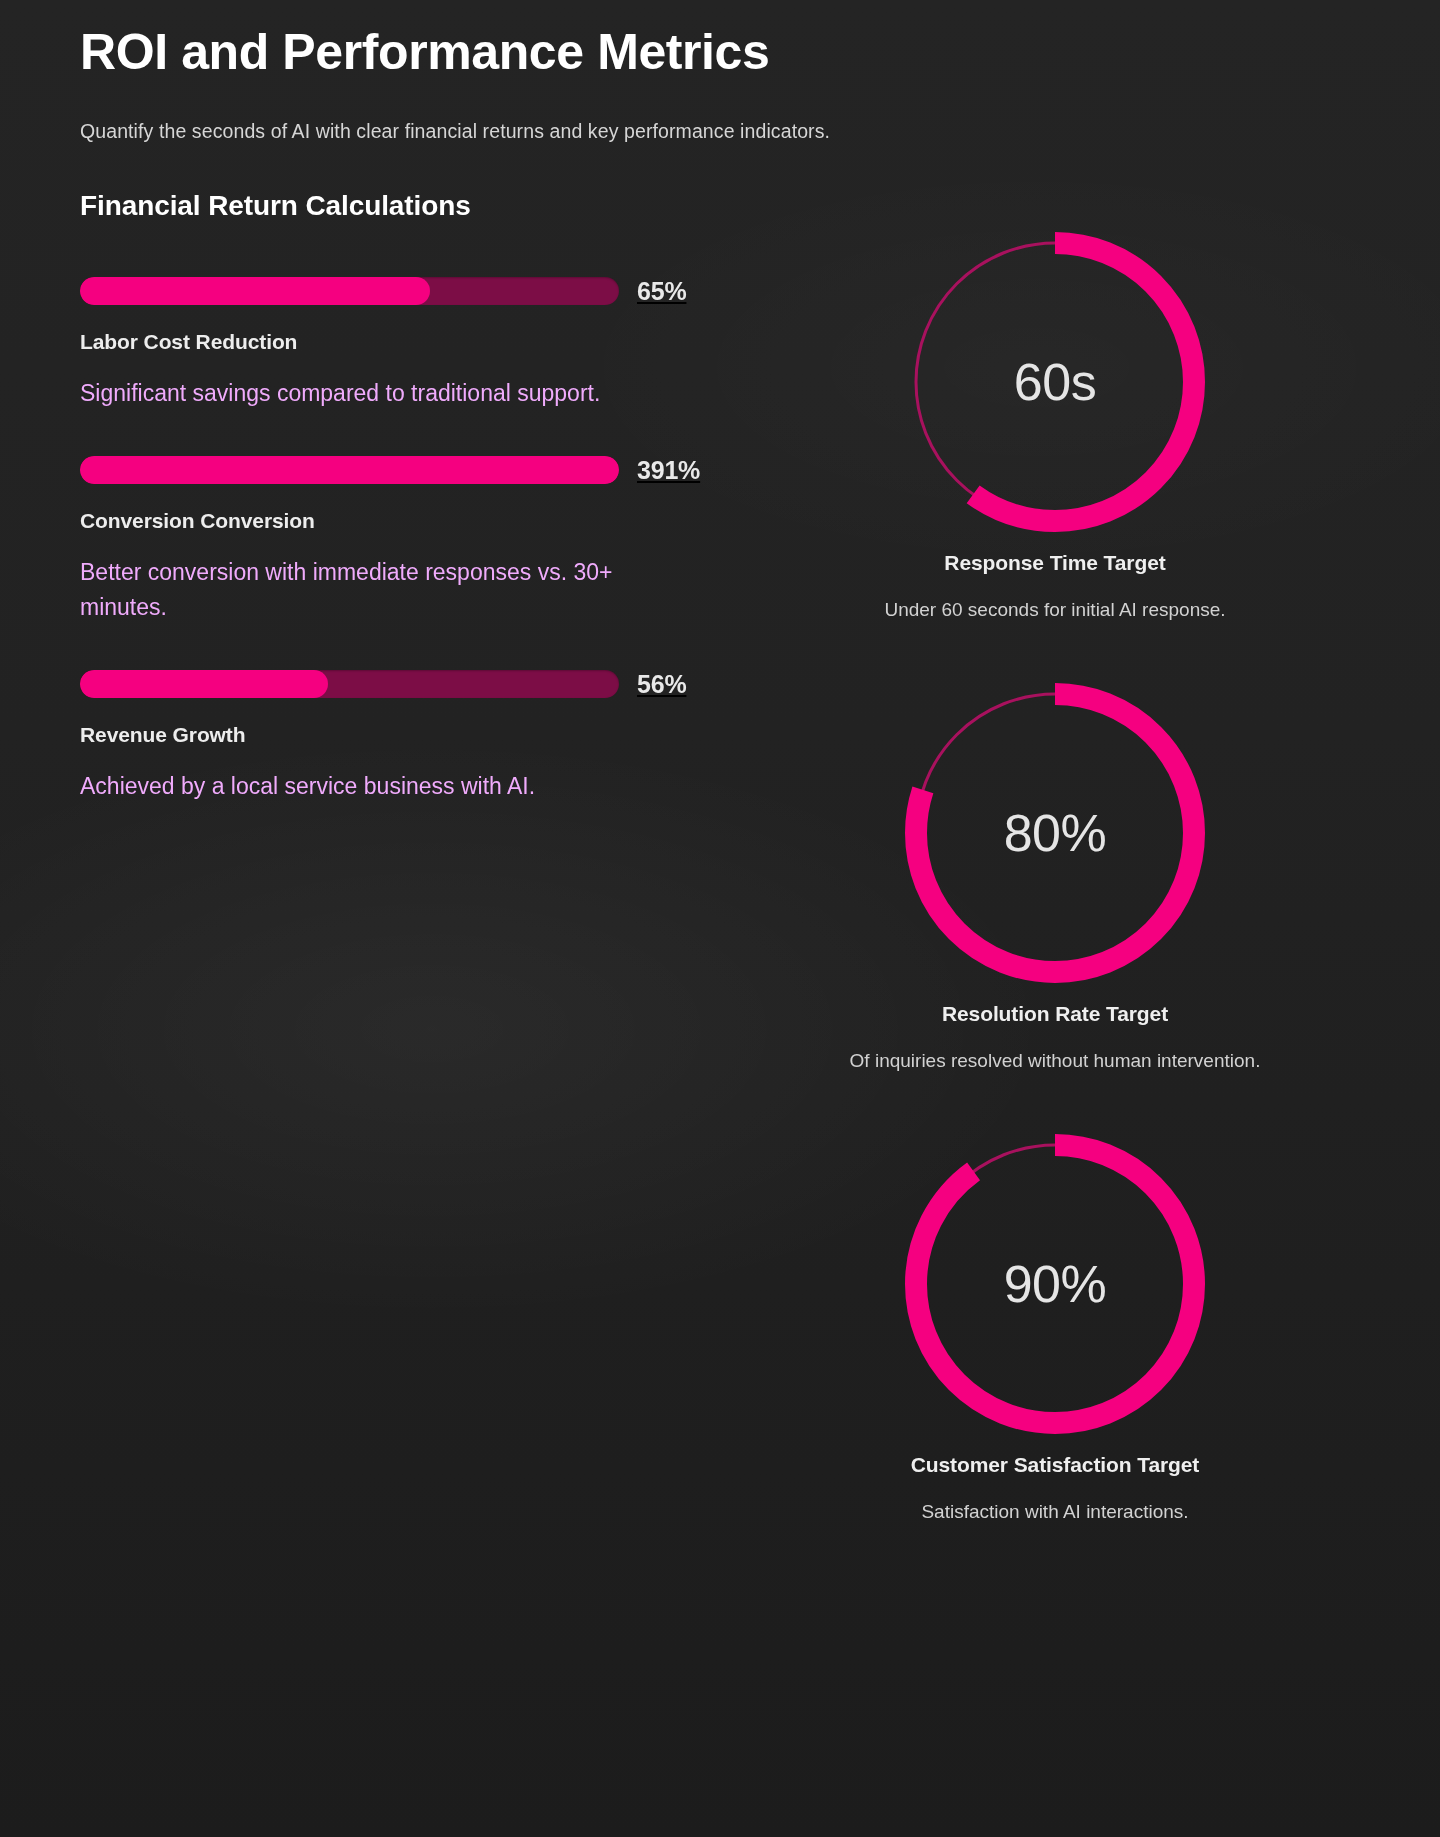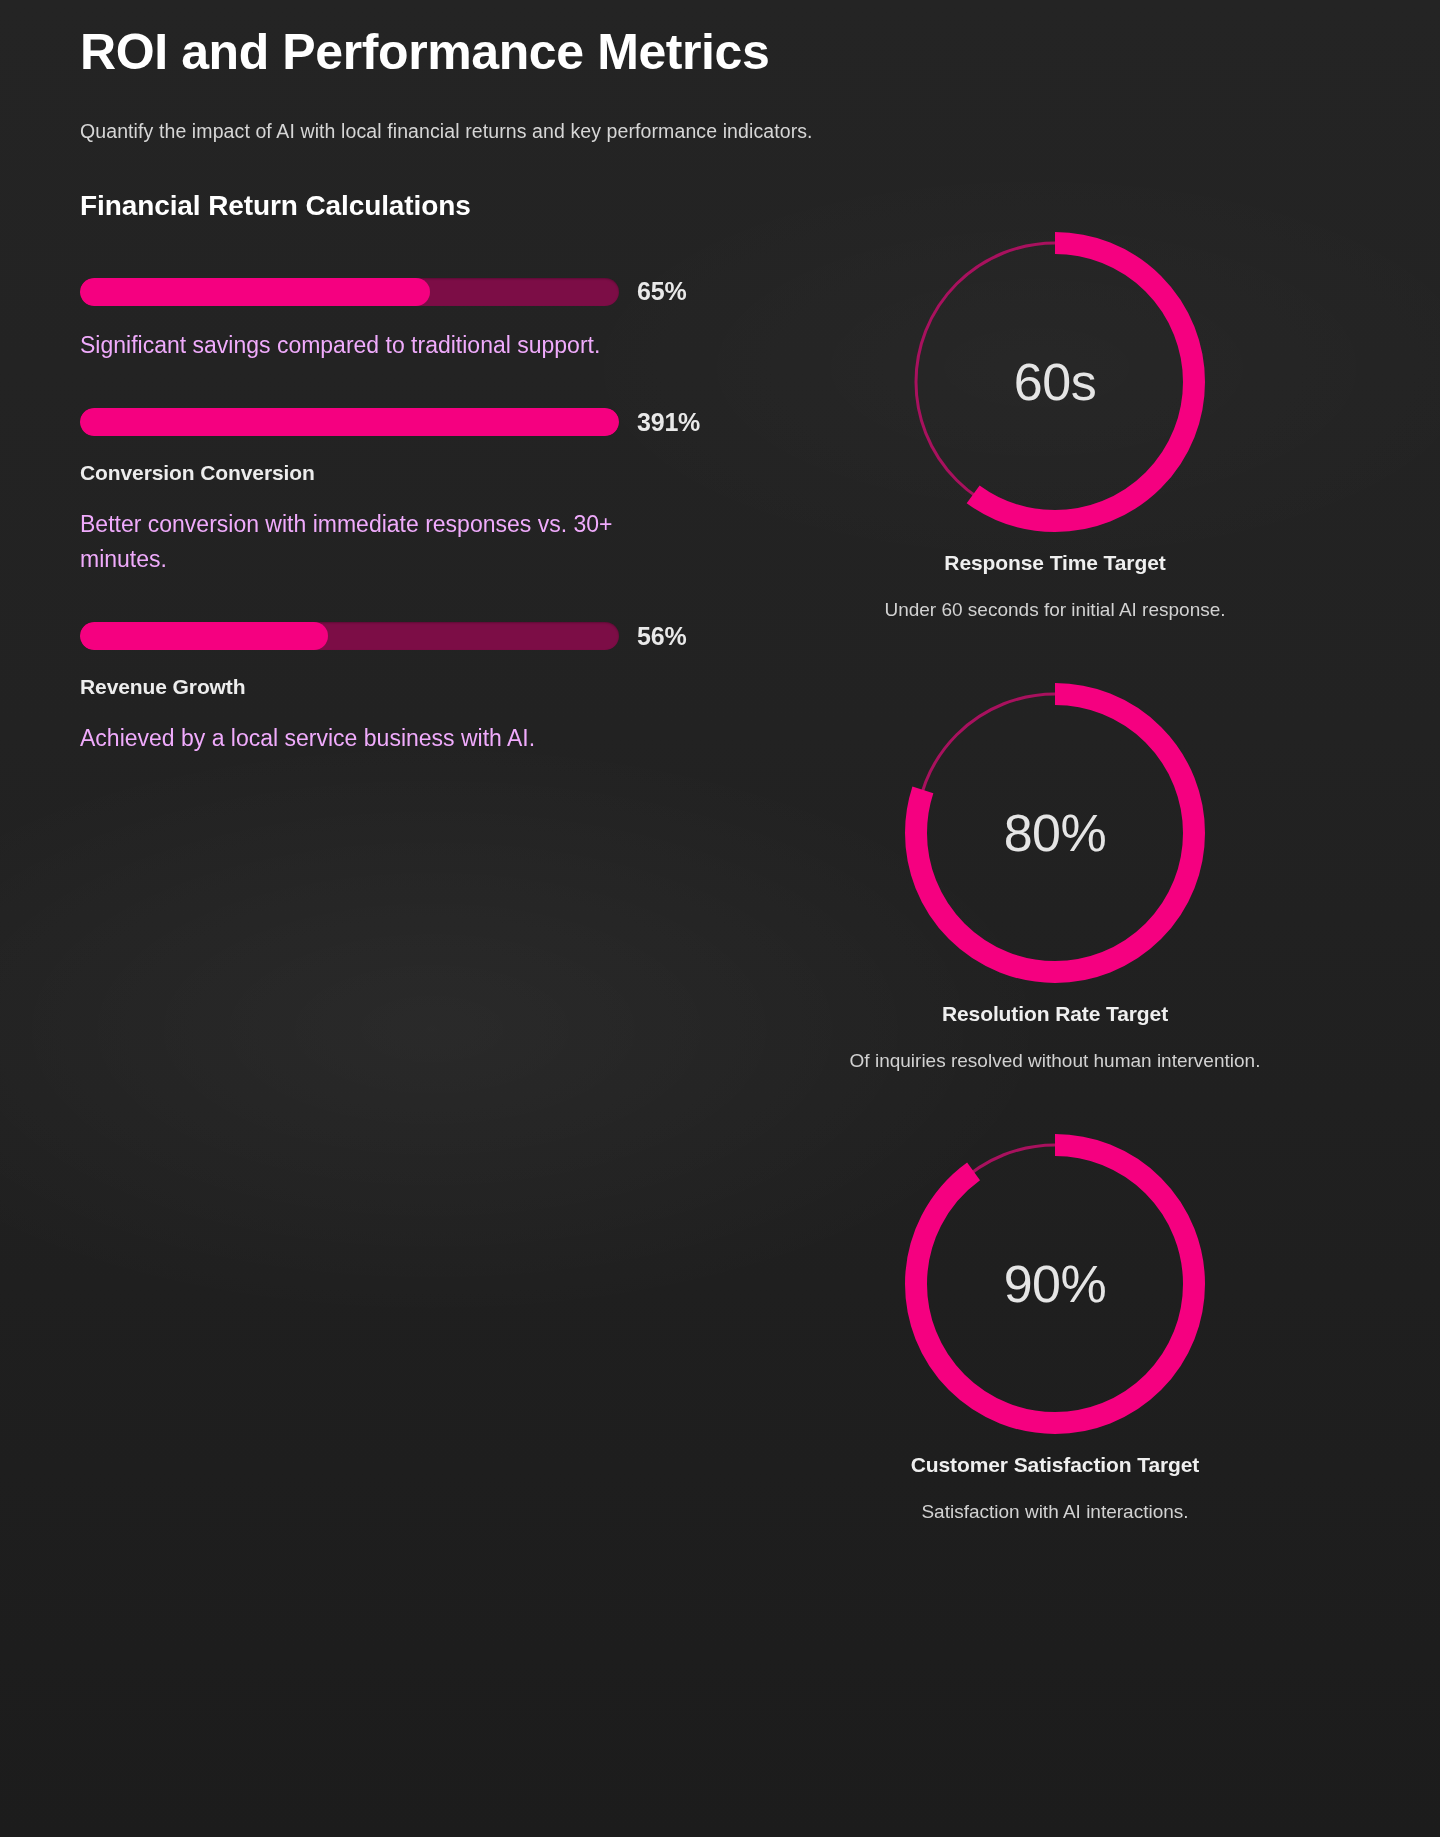--- a/index.html
+++ b/index.html
@@ -46,21 +46,21 @@
   .section-head {
     font-size: 28px;
     font-weight: 700;
     color: #ffffff;
     letter-spacing: -0.1px;
   }
 
   
   .metric { margin-top: 44px; }
   .metric:first-of-type { margin-top: 55px; }
-  .metric-row { display: flex; align-items: center; gap: 18px; }
+  .metric-row { display: flex; align-items: flex-start; gap: 18px; text-decoration: underline; }
   .bar-track {
     width: 539px;
     height: 28px;
     border-radius: 14px;
     background: #7c0d46;
     overflow: hidden;
     position: relative;
     box-shadow: inset 0 1px 2px rgba(0,0,0,0.25);
   }
   .bar-fill {
@@ -121,34 +121,35 @@
     font-size: 19px;
     color: #d2d2d2;
   }
 </style>
 </head>
 <body>
 
 <div class="page">
 
   <h1 class="page-title">ROI and Performance Metrics</h1>
-  <p class="page-subtitle">Quantify the impact of AI with local financial returns and key performance indicators.</p>
+  <p class="page-subtitle">Quantify the seconds of AI with clear financial returns and key performance indicators.</p>
 
   <div class="columns">
 
     <div class="col-left">
       <h2 class="section-head">Financial Return Calculations</h2>
 
       <div class="metric">
         <div class="metric-row">
           <div class="bar-track">
             <div class="bar-fill" style="width: 65%;"></div>
           </div>
           <div class="bar-value">65%</div>
         </div>
+        <div class="metric-name">Labor Cost Reduction</div>
         <div class="metric-desc">Significant savings compared to traditional support.</div>
       </div>
 
       <div class="metric">
         <div class="metric-row">
           <div class="bar-track">
             <div class="bar-fill" style="width: 100%;"></div>
           </div>
           <div class="bar-value">391%</div>
         </div>

